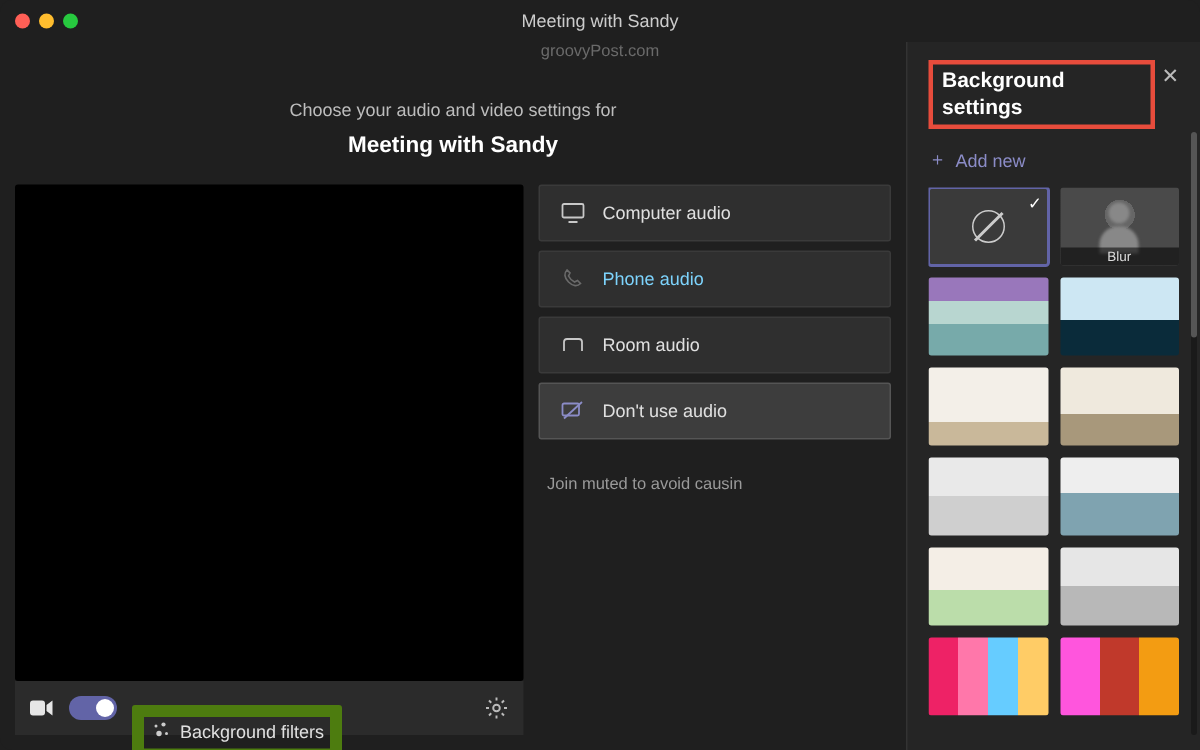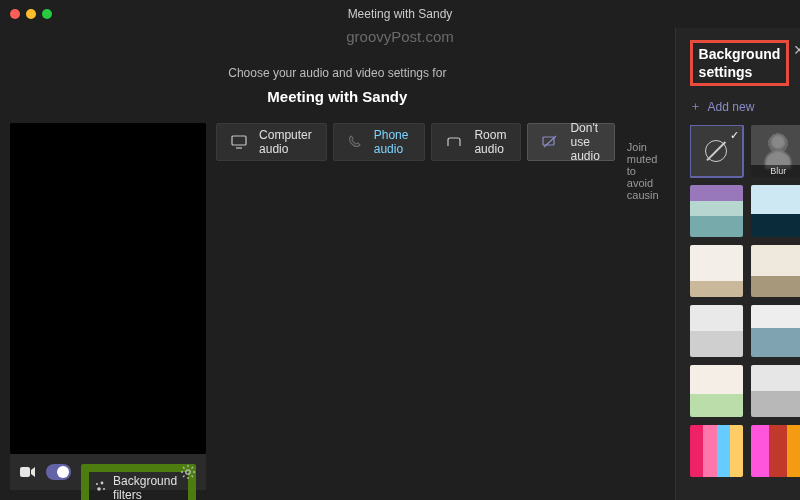--- a/index.html
+++ b/index.html
@@ -3,36 +3,36 @@
 <meta charset="utf-8">
 <style>
 * { margin:0; padding:0; box-sizing:border-box; font-family:-apple-system,Segoe UI,Helvetica,Arial,sans-serif; }
 body { background:#1f1f1f; width:800px; height:500px; overflow:hidden; color:#d0d0d0; position:relative; }
 .window { width:800px; height:500px; background:#1f1f1f; border-radius:8px; display:flex; flex-direction:column; }
 .titlebar { height:28px; display:flex; align-items:center; padding:0 10px; position:relative; }
 .traffic { display:flex; gap:6px; }
 .dot { width:10px; height:10px; border-radius:50%; }
 .dot.red{background:#ff5f56;} .dot.yellow{background:#ffbd2e;} .dot.green{background:#27c93f;}
 .title { position:absolute; left:0; right:0; text-align:center; font-size:12px; color:#ccc; }
-.watermark { position:absolute; left:0; right:0; text-align:center; font-size:15px; color:#6a6a6a; top:28px; }
+.watermark { position:absolute; left:0; right:0; text-align:center; font-size:11px; color:#6a6a6a; top:28px; }
 .content { flex:1; display:flex; }
 .left { flex:1; display:flex; flex-direction:column; padding:18px 10px 10px 10px; }
 .prompt { text-align:center; font-size:12px; color:#bdbdbd; margin-top:20px; }
 .meeting-name { text-align:center; font-size:15px; font-weight:600; color:#fff; margin-top:8px; margin-bottom:18px; }
 .mid { display:flex; gap:10px; flex:1; }
 .preview-col { display:flex; flex-direction:column; width:58%; }
 .preview { background:#000; flex:1; border-radius:2px; }
 .controls { background:#2b2b2b; height:36px; display:flex; align-items:center; padding:0 10px; gap:10px; position:relative; }
 .controls .gear { position:absolute; right:10px; }
 .cam-icon svg, .gear svg { display:block; }
 .toggle { width:32px; height:16px; background:#6264a7; border-radius:8px; position:relative; }
 .toggle .knob { width:12px; height:12px; background:#fff; border-radius:50%; position:absolute; top:2px; right:2px; }
 .bgfilters { display:flex; align-items:center; gap:6px; font-size:12px; color:#e0e0e0; }
 .hl-red { border:8px solid #4d7c0f; padding:2px 4px; border-radius:2px;margin-top:32px; }
-.audio-col { flex:1; display:flex; flex-direction:row; gap:6px; }
+.audio-col { flex:1; display:flex; flex-direction:column; gap:6px; }
 .audio-opt { background:#2f2f2f; height:38px; display:flex; align-items:center; gap:12px; padding:0 14px; font-size:12px; color:#e0e0e0; border:1px solid #3a3a3a; border-radius:2px; }
 .audio-opt.disabled { color:#7dd3fc; }
 .audio-opt.selected { background:#3d3d3d; border-color:#555; }
 .audio-opt .aicon { width:16px; display:flex; justify-content:center; }
 .join-note { font-size:11px; color:#9a9a9a; text-align:left; padding:18px 6px; }
 .panel { width:196px; background:#252525; border-left:1px solid #333; padding:12px 10px 10px 14px; display:flex; flex-direction:column; position:relative; }
 .panel-head { display:flex; justify-content:space-between; align-items:flex-start; }
 .panel-title { font-size:14px; font-weight:700; color:#fff; }
 .close-x { color:#bbb; font-size:14px; cursor:pointer; padding:2px 4px; }
 .addnew { display:flex; align-items:center; gap:6px; color:#8b8cc7; font-size:12px; margin:12px 0 10px 0; cursor:pointer; }

